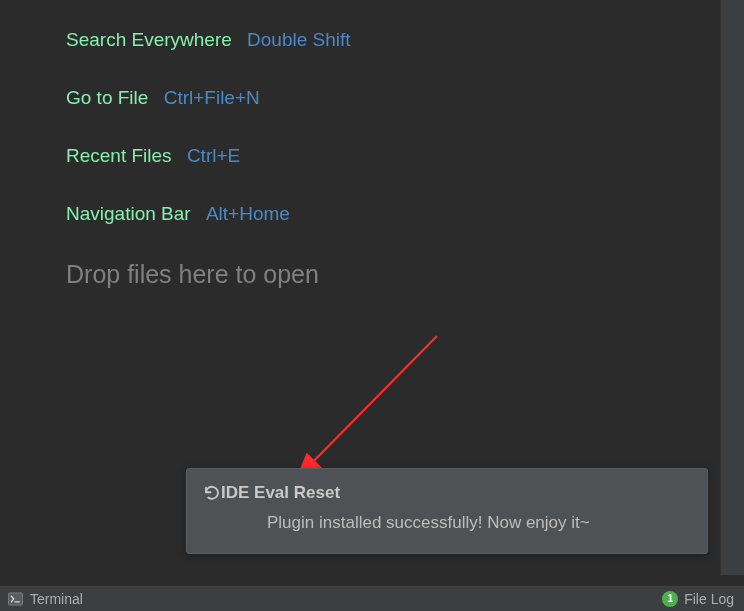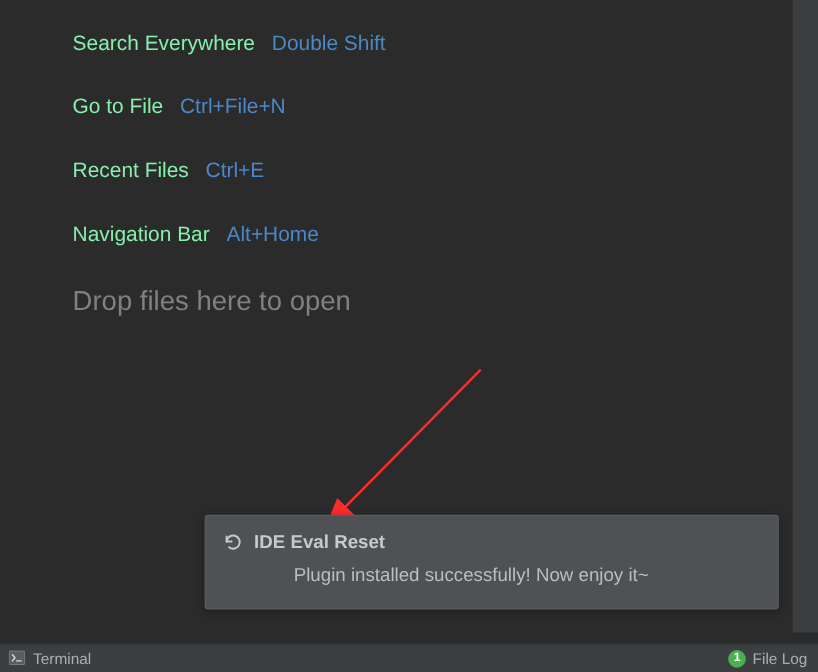--- a/index.html
+++ b/index.html
@@ -58,21 +58,20 @@
       height: 86px;
       background: #4e5254;
       border: 1px solid #5a5d5f;
       border-radius: 3px;
       padding: 14px 16px 12px 16px;
       box-shadow: 0 2px 8px rgba(0,0,0,0.3);
     }
     .notification-header {
       display: flex;
       align-items: center;
-      gap: 10px;
       margin-bottom: 10px;
       text-align: center;
     }
     .undo-icon {
       width: 18px;
       height: 18px;
       flex-shrink: 0;
     }
     .undo-icon svg {
       width: 100%;
@@ -96,20 +95,21 @@
       height: 26px;
       background: #3c3f41;
       border-top: 1px solid #2d2f30;
       display: flex;
       align-items: center;
       justify-content: space-between;
       padding: 0 10px 0 8px;
     }
     .status-left {
       display: flex;
+      align-items: center;
       gap: 7px;
     }
     .terminal-icon {
       width: 15px;
       height: 14px;
       flex-shrink: 0;
     }
     .terminal-icon svg {
       width: 100%;
       height: 100%;

